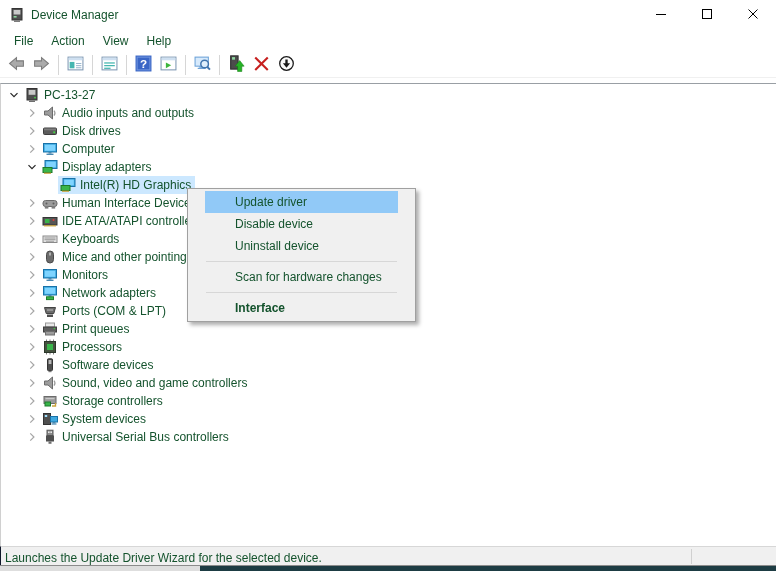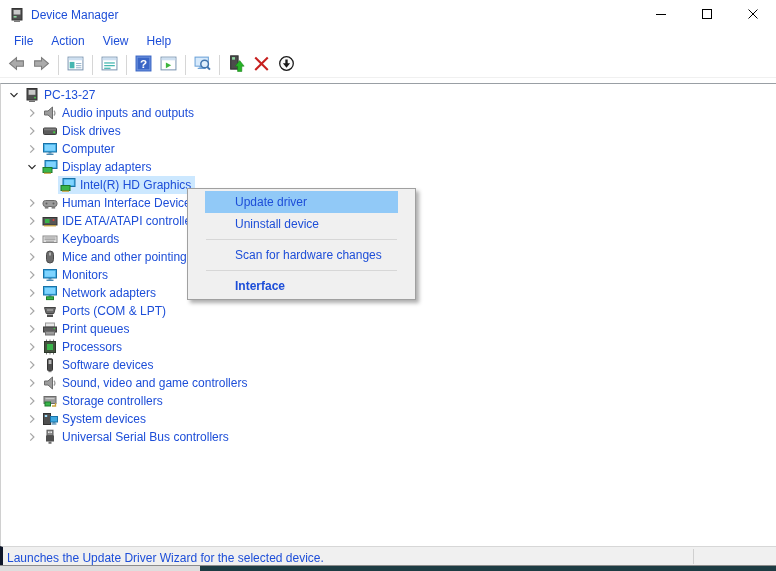--- a/index.html
+++ b/index.html
@@ -1,20 +1,20 @@
 <!DOCTYPE html>
 <html><head>
 <meta charset="utf-8">
 <style>
   * { margin:0; padding:0; box-sizing:border-box; }
   html,body { background:#fff; }
   body { font-family:"Liberation Sans", sans-serif; }
   .window {
     position:relative; width:776px; height:571px; background:#fff;
-    overflow:hidden; font-size:12px; color:#1d4ed8;
+    overflow:hidden; font-size:12px; color:#14532d;
   }
   
   .titlebar { position:absolute; left:0; top:0; width:776px; height:30px; background:#fff; }
   .titlebar .app-icon { position:absolute; left:9px; top:7px; width:16px; height:16px; }
   .titlebar .title-text { position:absolute; left:31px; top:8px; font-size:12px; }
   .win-controls { position:absolute; right:0; top:0; height:30px; display:flex; }
   .win-btn { width:46px; height:30px; display:flex; align-items:center; justify-content:center; }
   .win-btn svg { width:16px; height:16px; }
   
   .menubar { position:absolute; left:0; top:30px; width:776px; height:22px; background:#fff; display:flex; padding-left:5px; }
@@ -38,21 +38,21 @@
   .node-label { font-size:12px; line-height:15px; }
   
   .context-menu { position:absolute; left:187px; top:188px; width:229px; background:#f0f0f0;
                   border:1px solid #a0a0a0; box-shadow:3px 3px 4px rgba(0,0,0,0.32); padding:2px 16px; z-index:10; }
   .cm-item { height:22px; line-height:22px; padding-left:30px; margin:0 1px; font-size:12px; cursor:default; }
   .cm-item.highlight { background:#91c9f7; }
   .cm-item.bold { font-weight:bold; }
   .cm-sep { height:1px; background:#d7d7d7; margin:4px 2px; }
   
   .statusbar { position:absolute; left:0; top:546px; width:776px; height:23px; background:#f0f0f0;
-               border-top:1px solid #d7d7d7; border-left:3px solid #0f172a; display:flex; align-items:center; }
+               border-top:1px solid #d7d7d7; border-left:1px solid #0f172a; display:flex; align-items:center; }
   .status-text { padding-left:4px; font-size:12px; }
   .status-sep { position:absolute; left:690px; top:2px; width:1px; height:15px; background:#d0d0d0; }
   
   .bottom-strip { position:absolute; left:0; top:565px; width:776px; height:6px; }
   .bottom-line { position:absolute; left:0; top:0; width:776px; height:1px; background:#8b8b8b; }
   .bottom-left-seg { position:absolute; left:0; top:1px; width:200px; height:5px; background:#dedede; }
   .bottom-right-seg { position:absolute; left:200px; top:1px; width:576px; height:5px; background:#1d3c43; }
 </style>
 </head>
 <body>
@@ -523,20 +523,21 @@
               <rect x="6.5" y="12.5" width="3" height="2.3" fill="#6f6f6f"></rect>
             </svg>
           </span>
           <span class="node-label">Universal Serial Bus controllers</span>
         </span>
       </div>
     </div>
 
   <div class="context-menu" id="context-menu">
       <div class="cm-item highlight">Update driver</div>
+      <div class="cm-item">Disable device</div>
       <div class="cm-item">Uninstall device</div>
       <div class="cm-sep"></div>
       <div class="cm-item">Scan for hardware changes</div>
       <div class="cm-sep"></div>
       <div class="cm-item bold">Interface</div>
     </div>
 
   <div class="statusbar">
     <span class="status-text">Launches the Update Driver Wizard for the selected device.</span>
     <span class="status-sep"></span>

